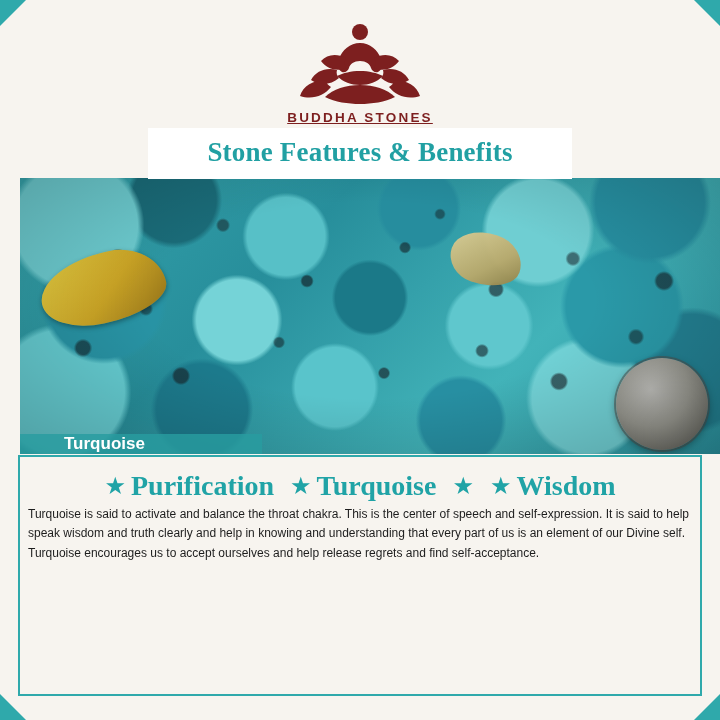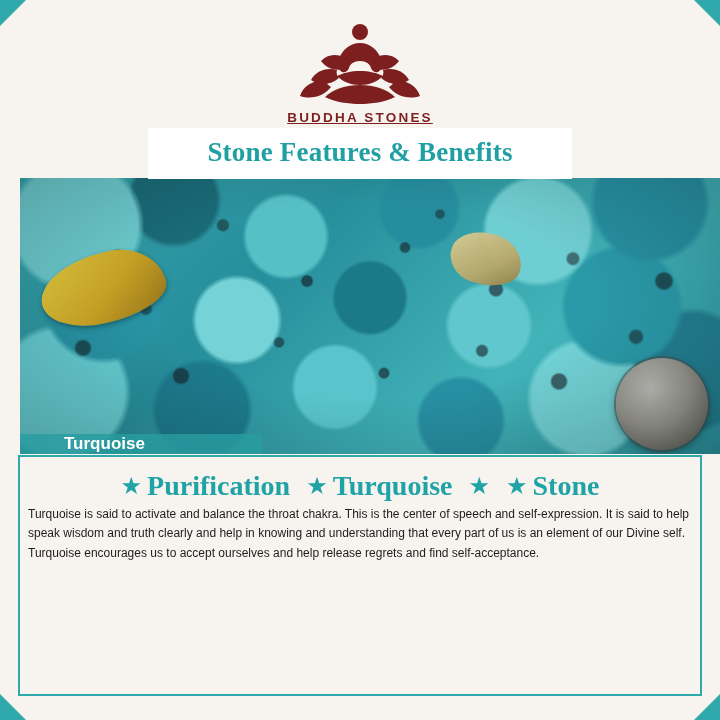--- a/index.html
+++ b/index.html
@@ -334,19 +334,19 @@
     </div>
     <div class="benefit">
       <span class="star">★</span>
       <span class="bl-text">Turquoise</span>
     </div>
     <div class="benefit">
       <span class="star">★</span>
     </div>
     <div class="benefit">
       <span class="star">★</span>
-      <span class="bl-text">Stone</span>
+      <span class="bl-text">Wisdom</span>
     </div>
   </div>
 
   <div class="description">Turquoise is said to activate and balance the throat chakra. This is the center of speech and self-expression. It is said to help speak wisdom and truth clearly and help in knowing and understanding that every part of us is an element of our Divine self. Turquoise encourages us to accept ourselves and help release regrets and find self-acceptance.</div>
 
 </div>
 
 </body></html>

